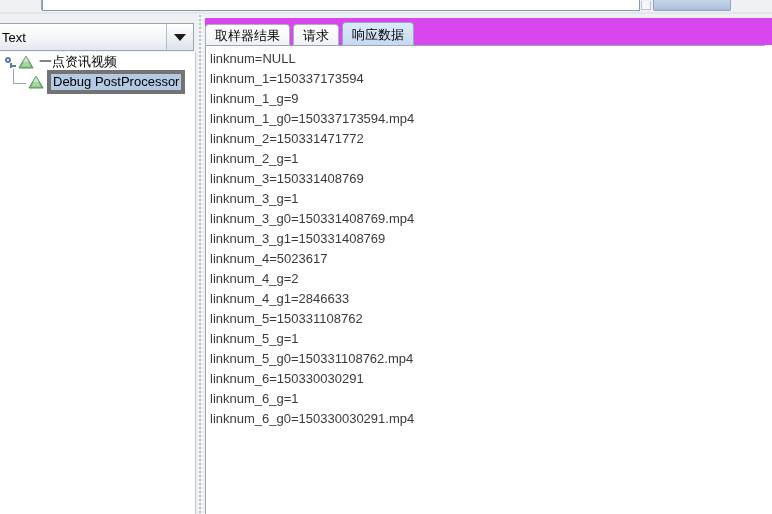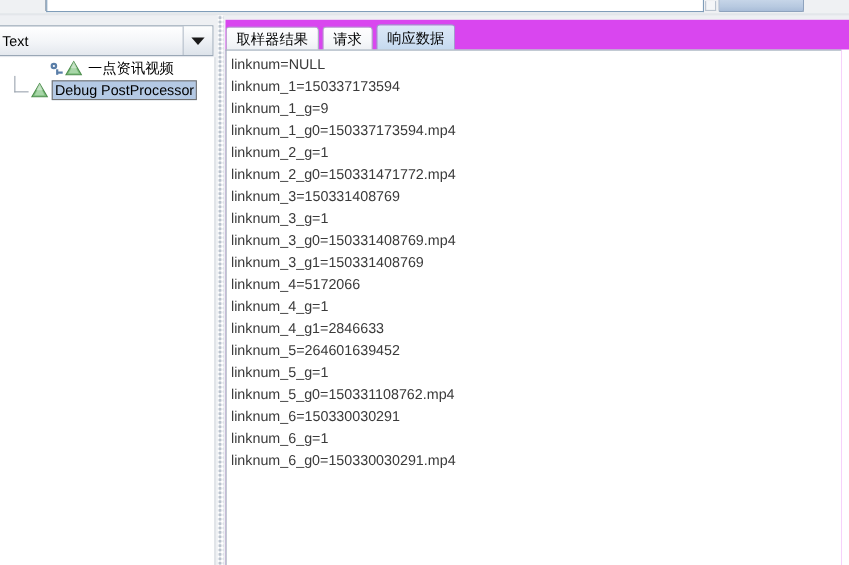--- a/index.html
+++ b/index.html
@@ -126,21 +126,21 @@
     overflow: hidden;
   }
 
   .tree-row {
     position: relative;
     height: 20px;
     display: flex;
     align-items: center;
     white-space: nowrap;
   }
-  .tree-row.root { padding-left: 4px; margin-left: 41px; }
+  .tree-row.root { padding-left: 4px; }
   .tree-row.child { padding-left: 28px; }
 
   .handle-icon {
     width: 13px; height: 13px;
     position: relative;
     flex: 0 0 13px;
     margin-right: 1px;
   }
   .handle-icon .knob {
     position: absolute;
@@ -181,21 +181,21 @@
 
   .tree-label {
     font-size: 13px;
     color: #000000;
     padding: 0 2px;
     line-height: 16px;
   }
   .tree-label.zh { font-size: 13px; }
   .tree-label.selected {
     background: #b4c9e4;
-    border: 1px solid #737373;
+    border: 4px solid #737373;
     padding: 0 2px;
   }
 
   
   .splitter {
     position: absolute;
     left: 196px; top: 14px;
     width: 9px; height: 500px;
     background: #eef0f3;
   }
@@ -352,30 +352,30 @@
         <span>响应数据</span>
       </div>
     </div>
 
     <div class="content-area">
       <div class="content-inner" id="resp-lines">
         <div class="resp-line">linknum=NULL</div>
         <div class="resp-line">linknum_1=150337173594</div>
         <div class="resp-line">linknum_1_g=9</div>
         <div class="resp-line">linknum_1_g0=150337173594.mp4</div>
+        <div class="resp-line">linknum_2=150331471772</div>
         <div class="resp-line">linknum_2_g=1</div>
-        <div class="resp-line">linknum_2_g0=150331471772.mp4</div>
         <div class="resp-line">linknum_3=150331408769</div>
         <div class="resp-line">linknum_3_g=1</div>
         <div class="resp-line">linknum_3_g0=150331408769.mp4</div>
         <div class="resp-line">linknum_3_g1=150331408769</div>
-        <div class="resp-line">linknum_4=5172066</div>
-        <div class="resp-line">linknum_4_g=1</div>
+        <div class="resp-line">linknum_4=5023617</div>
+        <div class="resp-line">linknum_4_g=2</div>
         <div class="resp-line">linknum_4_g1=2846633</div>
-        <div class="resp-line">linknum_5=264601639452</div>
+        <div class="resp-line">linknum_5=150331108762</div>
         <div class="resp-line">linknum_5_g=1</div>
         <div class="resp-line">linknum_5_g0=150331108762.mp4</div>
         <div class="resp-line">linknum_6=150330030291</div>
         <div class="resp-line">linknum_6_g=1</div>
         <div class="resp-line">linknum_6_g0=150330030291.mp4</div>
 
       </div>
     </div>
 
     <div class="right-filler"></div>

